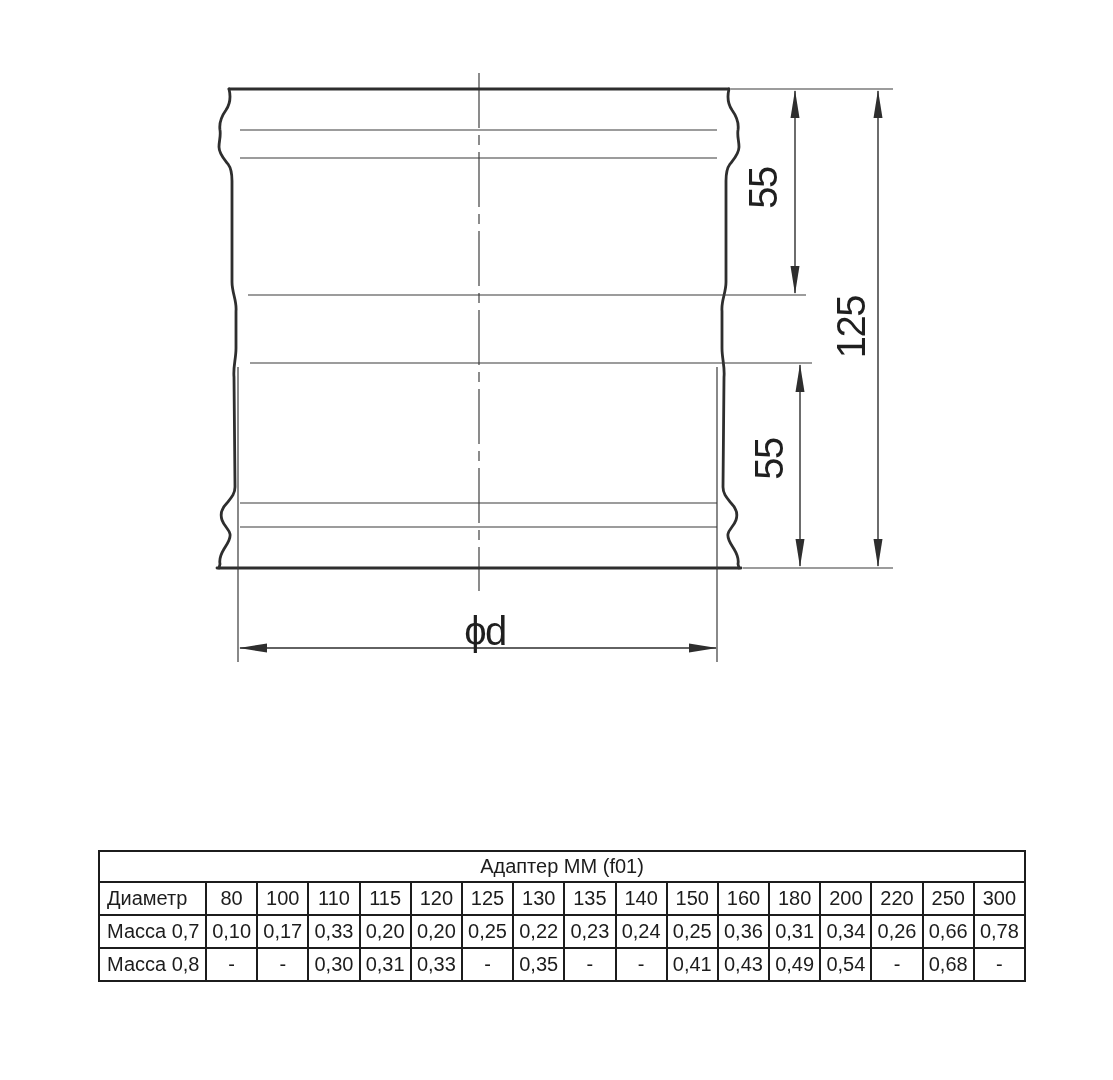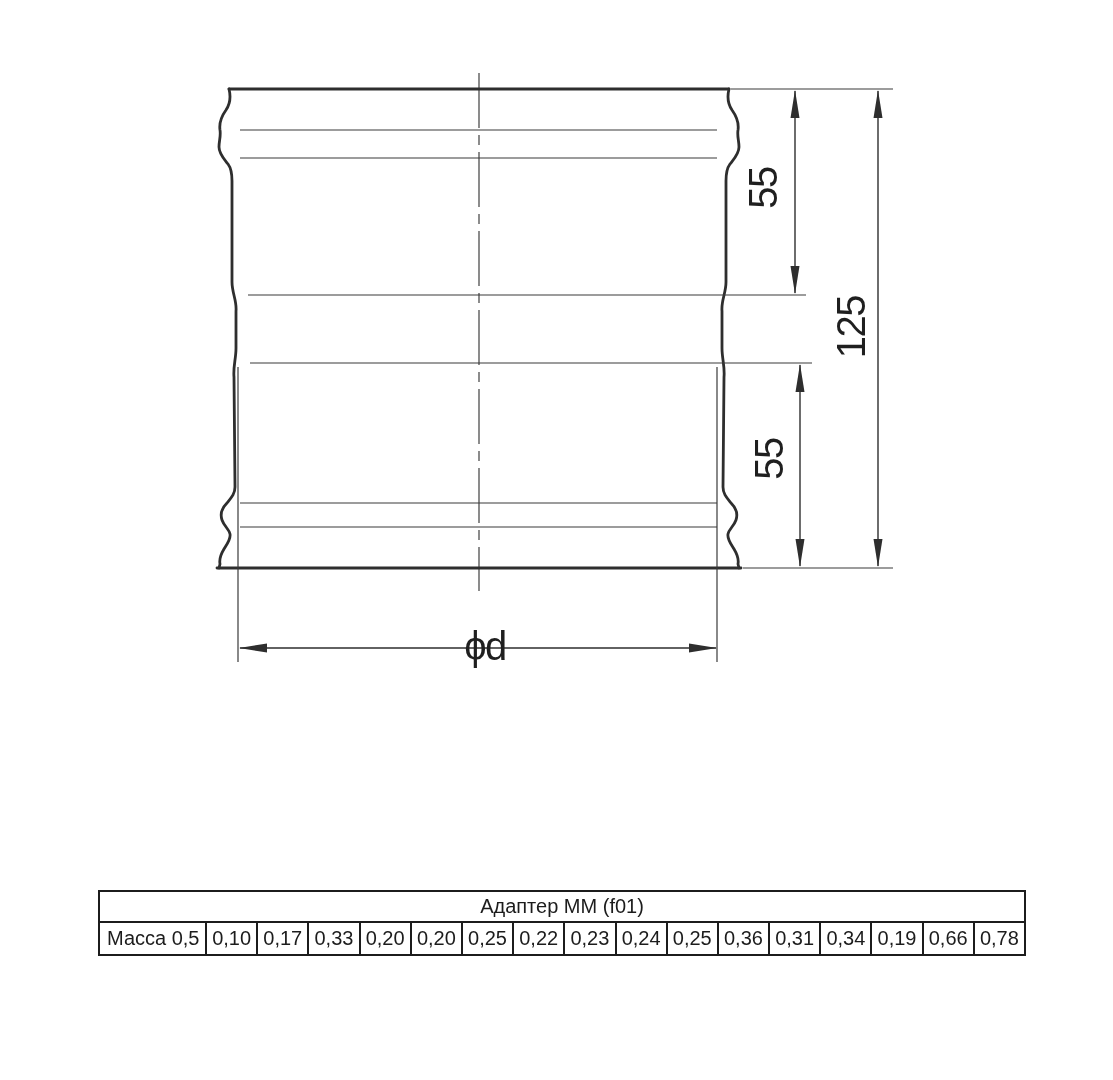--- a/index.html
+++ b/index.html
@@ -25,21 +25,21 @@
     white-space: nowrap;
     transform: translate(-50%, -50%);
     line-height: 1;
   }
   .dim-label.vertical {
     transform: translate(-50%, -50%) rotate(-90deg);
   }
   .spec-table {
     position: absolute;
     left: 98px;
-    top: 890px;
+    top: 850px;
     width: 928px;
     border-collapse: collapse;
     table-layout: fixed;
     font-size: 20px;
     color: #1c1c1c;
   }
   .spec-table td {
     border: 2px solid #1c1c1c;
     text-align: center;
     vertical-align: middle;
@@ -134,21 +134,21 @@
         <polygon points="878,90 873.5,118 882.5,118"></polygon>
         <polygon points="878,567 873.5,539 882.5,539"></polygon>
         <polygon points="239,648 267,643.5 267,652.5"></polygon>
         <polygon points="717,648 689,643.5 689,652.5"></polygon>
       </g>
     </svg>
 
     <div class="dim-label vertical" style="left:763px; top:188px;">55</div>
     <div class="dim-label vertical" style="left:769px; top:459px;">55</div>
     <div class="dim-label vertical" style="left:851px; top:327px;">125</div>
-    <div class="dim-label" style="left:485px; top:646px;">ϕd</div>
+    <div class="dim-label" style="left:485px; top:631px;">ϕd</div>
   </div>
 
   <table class="spec-table">
     <colgroup>
       <col style="width:107px">
       <col>
         <col>
         <col>
         <col>
         <col>
@@ -161,35 +161,73 @@
         <col>
         <col>
         <col>
         <col>
         <col>
     </colgroup>
     <tbody>
       <tr class="title-row">
         <td colspan="17">Адаптер ММ (f01)</td>
       </tr>
+    <tr class="data-row">
+          <td class="label-cell">Диаметр</td>
+          <td>80</td>
+          <td>100</td>
+          <td>110</td>
+          <td>115</td>
+          <td>120</td>
+          <td>125</td>
+          <td>130</td>
+          <td>135</td>
+          <td>140</td>
+          <td>150</td>
+          <td>160</td>
+          <td>180</td>
+          <td>200</td>
+          <td>220</td>
+          <td>250</td>
+          <td>300</td>
+        </tr>
         <tr class="data-row">
-          <td class="label-cell">Масса 0,5</td>
+          <td class="label-cell">Масса 0,7</td>
           <td>0,10</td>
           <td>0,17</td>
           <td>0,33</td>
           <td>0,20</td>
           <td>0,20</td>
           <td>0,25</td>
           <td>0,22</td>
           <td>0,23</td>
           <td>0,24</td>
           <td>0,25</td>
           <td>0,36</td>
           <td>0,31</td>
           <td>0,34</td>
-          <td>0,19</td>
+          <td>0,26</td>
           <td>0,66</td>
           <td>0,78</td>
         </tr>
+        <tr class="data-row">
+          <td class="label-cell">Масса 0,8</td>
+          <td>-</td>
+          <td>-</td>
+          <td>0,30</td>
+          <td>0,31</td>
+          <td>0,33</td>
+          <td>-</td>
+          <td>0,35</td>
+          <td>-</td>
+          <td>-</td>
+          <td>0,41</td>
+          <td>0,43</td>
+          <td>0,49</td>
+          <td>0,54</td>
+          <td>-</td>
+          <td>0,68</td>
+          <td>-</td>
+        </tr>
       </tbody>
   </table>
 
 </div>
 
 </body></html>

